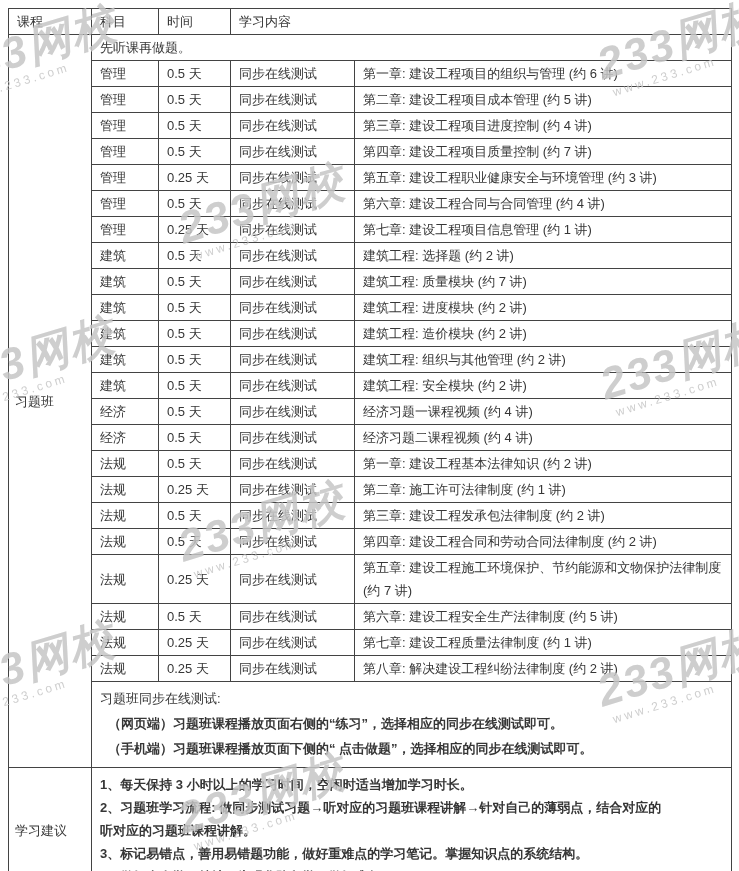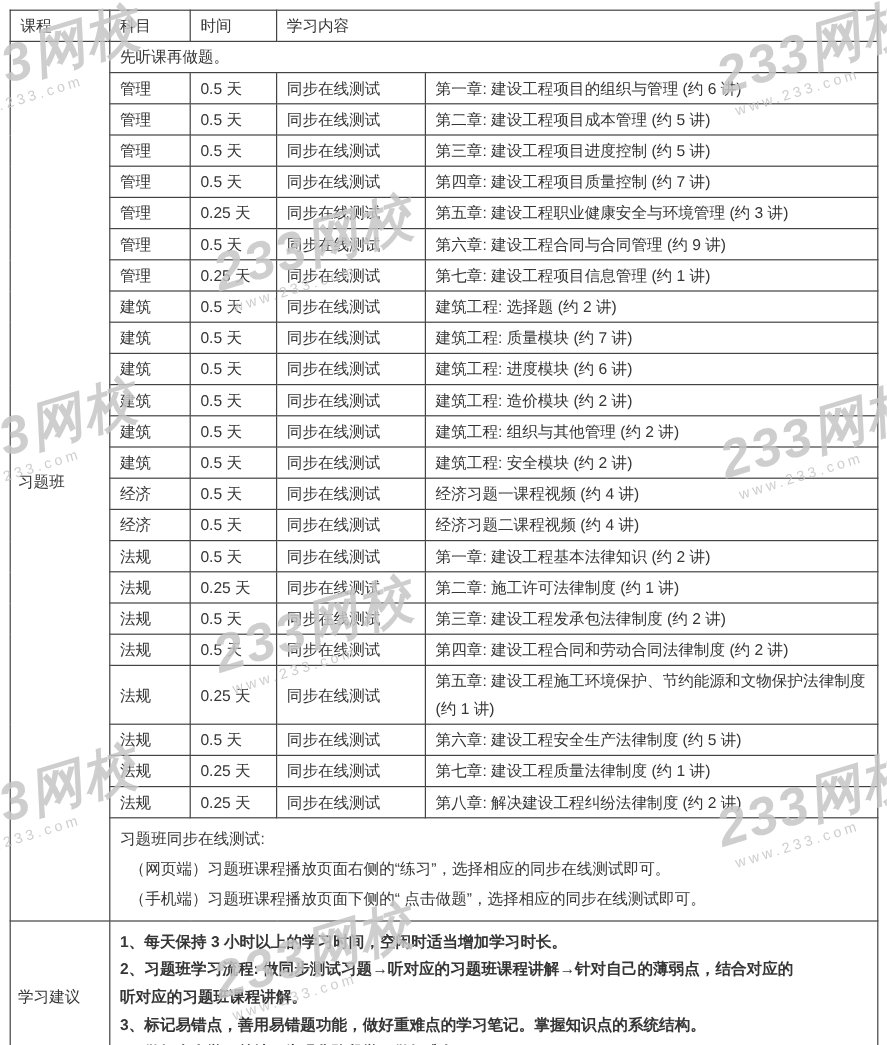--- a/index.html
+++ b/index.html
@@ -27,21 +27,21 @@
     padding: 1px 4px 1px 8px;
     line-height: 23px;
     word-break: break-all;
   }
   thead td { height: 25px; margin-top: 16px; }
   tr.data-row td { height: 25px; }
   td.course-span-cell { padding-left: 6px; }
   td.advice-label-cell { padding-left: 6px; }
   td.note-cell { padding: 4px 8px 6px 8px; }
   .note-line { line-height: 25px; }
-  .note-line.indented { padding-left: 8px; }
+  .note-line.indented { padding-left: 8px; font-weight: bold; }
   td.advice-cell { padding: 5px 10px 5px 8px; }
   .advice-line { line-height: 23px; font-weight: bold; }
   
   .wm {
     position: absolute; z-index: 5;
     pointer-events: none;
     transform: rotate(-17deg);
     color: #c6c6c6;
     opacity: 0.85;
     white-space: nowrap;
@@ -89,39 +89,39 @@
       <tr class="data-row">
         <td>管理</td>
         <td>0.5 天</td>
         <td>同步在线测试</td>
         <td>第二章: 建设工程项目成本管理 (约 5 讲)</td>
       </tr>
       <tr class="data-row">
         <td>管理</td>
         <td>0.5 天</td>
         <td>同步在线测试</td>
-        <td>第三章: 建设工程项目进度控制 (约 5 讲)</td>
+        <td>第三章: 建设工程项目进度控制 (约 4 讲)</td>
       </tr>
       <tr class="data-row">
         <td>管理</td>
         <td>0.5 天</td>
         <td>同步在线测试</td>
         <td>第四章: 建设工程项目质量控制 (约 7 讲)</td>
       </tr>
       <tr class="data-row">
         <td>管理</td>
         <td>0.25 天</td>
         <td>同步在线测试</td>
         <td>第五章: 建设工程职业健康安全与环境管理 (约 3 讲)</td>
       </tr>
       <tr class="data-row">
         <td>管理</td>
         <td>0.5 天</td>
         <td>同步在线测试</td>
-        <td>第六章: 建设工程合同与合同管理 (约 9 讲)</td>
+        <td>第六章: 建设工程合同与合同管理 (约 4 讲)</td>
       </tr>
       <tr class="data-row">
         <td>管理</td>
         <td>0.25 天</td>
         <td>同步在线测试</td>
         <td>第七章: 建设工程项目信息管理 (约 1 讲)</td>
       </tr>
       <tr class="data-row">
         <td>建筑</td>
         <td>0.5 天</td>
@@ -131,21 +131,21 @@
       <tr class="data-row">
         <td>建筑</td>
         <td>0.5 天</td>
         <td>同步在线测试</td>
         <td>建筑工程: 质量模块 (约 7 讲)</td>
       </tr>
       <tr class="data-row">
         <td>建筑</td>
         <td>0.5 天</td>
         <td>同步在线测试</td>
-        <td>建筑工程: 进度模块 (约 6 讲)</td>
+        <td>建筑工程: 进度模块 (约 2 讲)</td>
       </tr>
       <tr class="data-row">
         <td>建筑</td>
         <td>0.5 天</td>
         <td>同步在线测试</td>
         <td>建筑工程: 造价模块 (约 2 讲)</td>
       </tr>
       <tr class="data-row">
         <td>建筑</td>
         <td>0.5 天</td>
@@ -191,21 +191,21 @@
       <tr class="data-row">
         <td>法规</td>
         <td>0.5 天</td>
         <td>同步在线测试</td>
         <td>第四章: 建设工程合同和劳动合同法律制度 (约 2 讲)</td>
       </tr>
       <tr class="data-row">
         <td>法规</td>
         <td>0.25 天</td>
         <td>同步在线测试</td>
-        <td>第五章: 建设工程施工环境保护、节约能源和文物保护法律制度 (约 1 讲)</td>
+        <td>第五章: 建设工程施工环境保护、节约能源和文物保护法律制度 (约 7 讲)</td>
       </tr>
       <tr class="data-row">
         <td>法规</td>
         <td>0.5 天</td>
         <td>同步在线测试</td>
         <td>第六章: 建设工程安全生产法律制度 (约 5 讲)</td>
       </tr>
       <tr class="data-row">
         <td>法规</td>
         <td>0.25 天</td>

